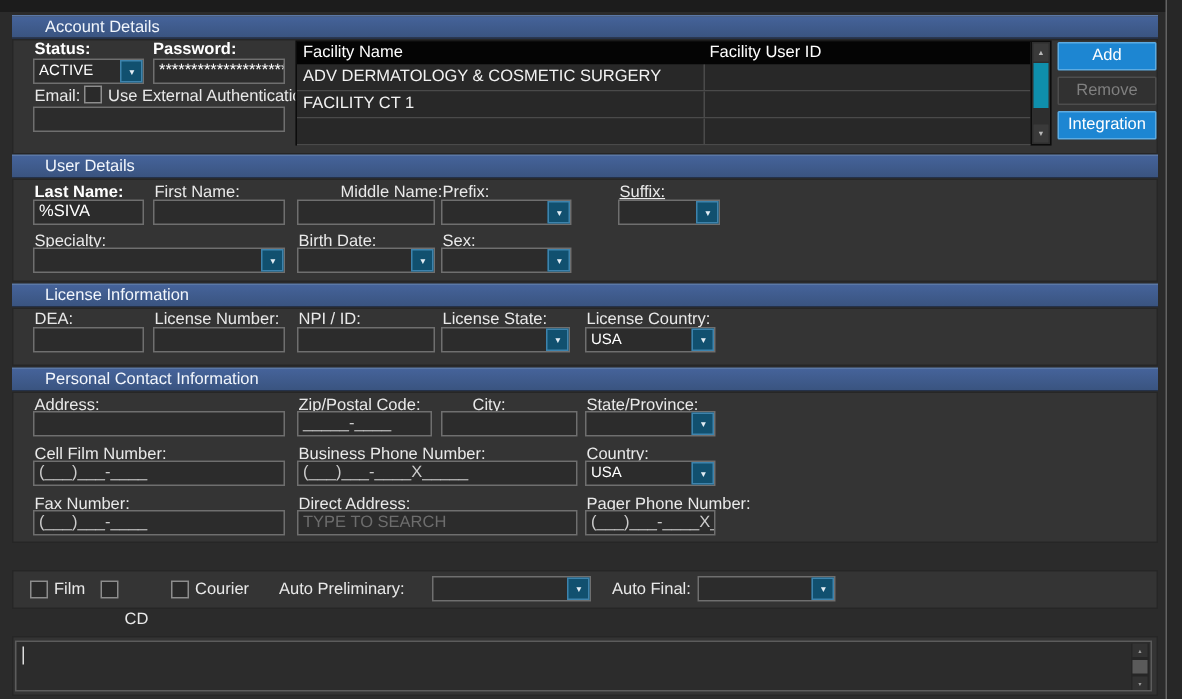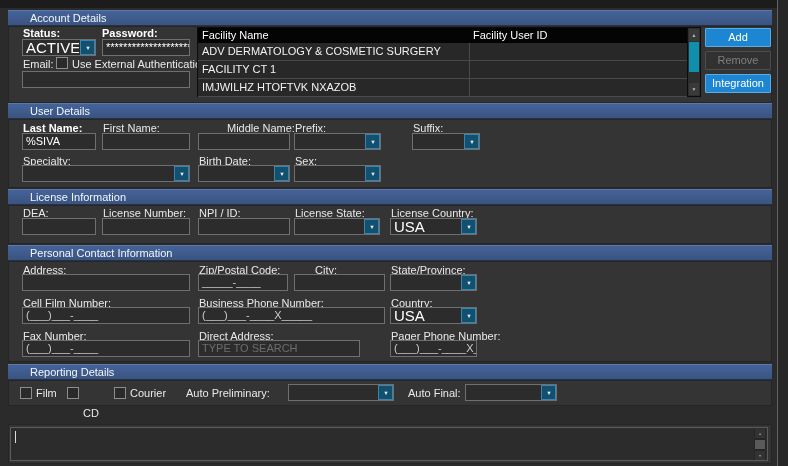--- a/index.html
+++ b/index.html
@@ -16,21 +16,21 @@
        border:1px solid #262626;box-sizing:border-box;}
   .lbl{position:absolute;font-size:11px;color:#e9e9e9;white-space:nowrap;}
   .lbl.b{font-weight:bold;color:#ffffff;}
   .field{position:absolute;height:17px;background:#2c2c2c;border:1px solid #6f6f6f;
        box-sizing:border-box;font-size:11px;color:#ffffff;line-height:15px;
        padding:0 3px;overflow:hidden;white-space:nowrap;}
   .mask{color:#cccccc;}
   .ph{color:#6d6d6d;}
   .combo{position:absolute;height:17px;background:#2c2c2c;border:1px solid #6f6f6f;
        box-sizing:border-box;}
-  .combo .val{display:block;font-size:15px;color:#ffffff;line-height:15px;
+  .combo .val{display:block;font-size:10px;color:#ffffff;line-height:15px;
        padding-left:3px;margin-right:16px;overflow:hidden;white-space:nowrap;}
   .arrowbtn{position:absolute;right:0;top:0;bottom:0;width:15px;background:#11506f;
        border:1px solid #3d83ad;box-sizing:border-box;}
   .arrowbtn::after{content:"▼";position:absolute;left:50%;top:50%;
        transform:translate(-50%,-50%) scale(.62);color:#e2ecf4;font-size:9px;}
   .cb{position:absolute;width:12px;height:12px;background:#2a2a2a;border:1px solid #8d8d8d;
        box-sizing:border-box;}
   .btn{position:absolute;width:66px;height:19px;font-size:11px;text-align:center;
        line-height:17px;box-sizing:border-box;border-radius:1px;}
   .btn.primary{background:#1d86d2;border:1px solid #5cabe2;color:#ffffff;}
@@ -97,21 +97,20 @@
     </div>
     <div class="ft-row" style="top:15px;">
       <span class="ft-c1">ADV DERMATOLOGY &amp; COSMETIC SURGERY</span>
       <span class="ft-c2"></span>
     </div>
     <div class="ft-row" style="top:33px;">
       <span class="ft-c1">FACILITY CT 1</span>
       <span class="ft-c2"></span>
     </div>
     <div class="ft-row" style="top:51px;">
-      <span class="ft-c1">IMJWILHZ HTOFTVK NXAZOB</span>
       <span class="ft-c2"></span>
     </div>
     <div class="ft-sb">
       <span class="sb-up"></span>
       <span class="sb-thumb"></span>
       <span class="sb-dn"></span>
     </div>
   </div>
 
   <div class="btn primary" style="left:705px;top:28px;">Add</div>
@@ -219,29 +218,28 @@
   <div class="combo" style="left:390px;top:307px;width:87px;">
     <span class="val">USA</span>
     <span class="arrowbtn"></span>
   </div>
 
   <div class="lbl" style="left:23px;top:330px;">Fax Number:</div>
   <div class="field" style="left:22px;top:340px;width:168px;">
     <span class="mask">(___)___-____</span>
   </div>
   <div class="lbl" style="left:199px;top:330px;">Direct Address:</div>
-  <div class="field" style="left:198px;top:340px;width:162px;">
+  <div class="field" style="left:198px;top:340px;width:187px;">
     <span class="ph">TYPE TO SEARCH</span>
   </div>
   <div class="lbl" style="left:391px;top:330px;">Pager Phone Number:</div>
   <div class="field" style="left:390px;top:340px;width:87px;">
     <span class="mask">(___)___-____X_____</span>
   </div>
 
-  <div class="sec-hdr" style="top:364px;">Reporting Details</div>
   <div class="sec-body" style="top:380px;height:26px;"></div>
 
   <span class="cb" style="left:20px;top:387px;"></span>
   <div class="lbl" style="left:36px;top:387px;">Film</div>
   <span class="cb" style="left:67px;top:387px;"></span>
   <div class="lbl" style="left:83px;top:407px;">CD</div>
   <span class="cb" style="left:114px;top:387px;"></span>
   <div class="lbl" style="left:130px;top:387px;">Courier</div>
 
   <div class="lbl" style="left:186px;top:387px;">Auto Preliminary:</div>

